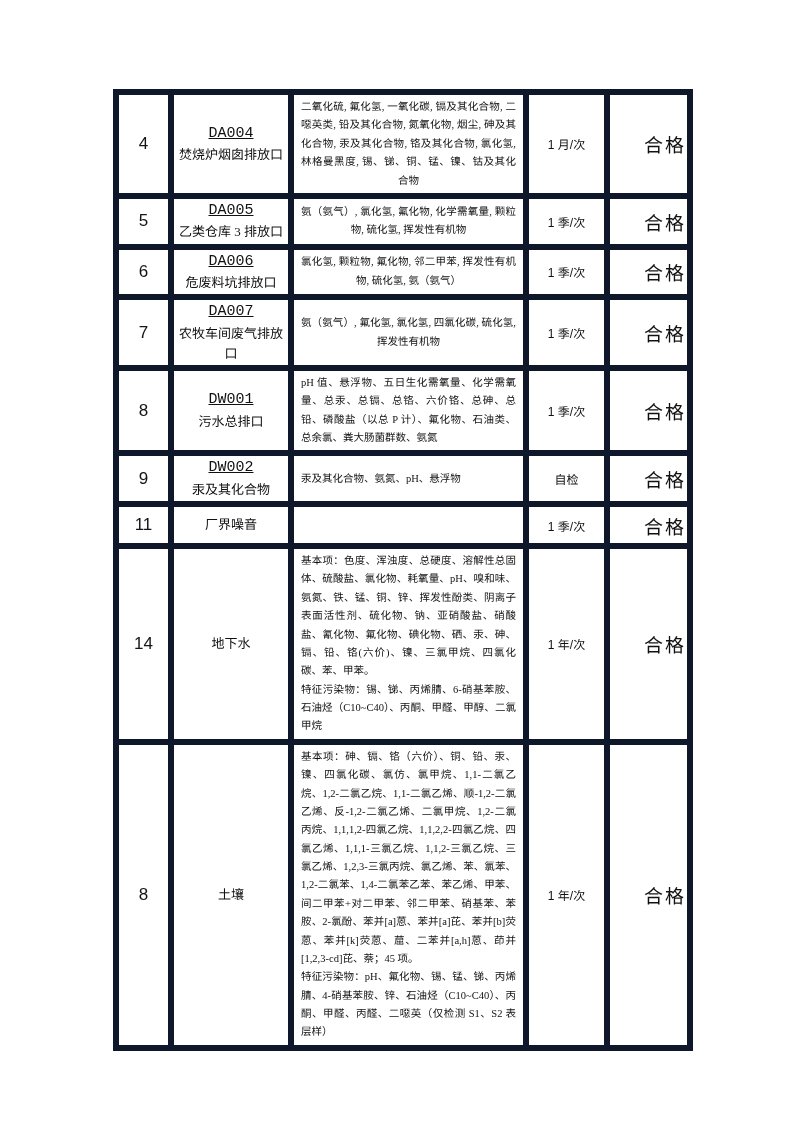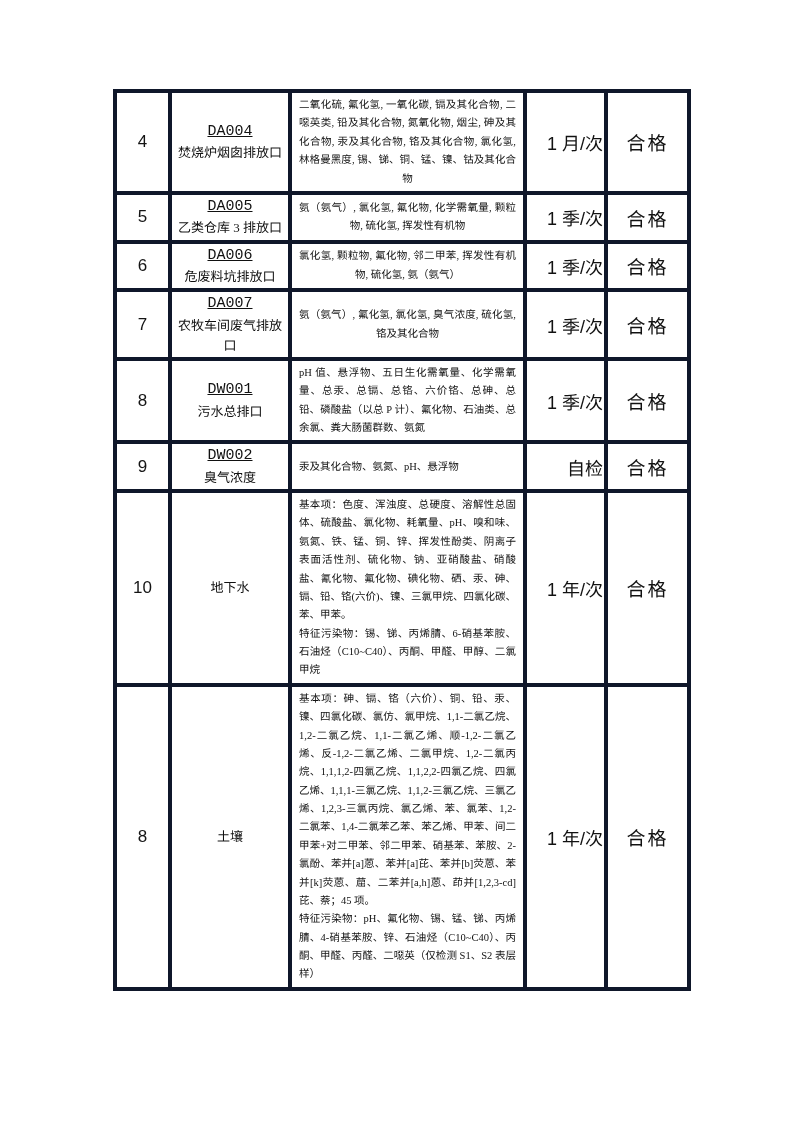--- a/index.html
+++ b/index.html
@@ -18,21 +18,21 @@
   }
   table.mon {
     position: absolute;
     left: 113px;
     top: 89px;
     width: 574px;
     border-collapse: collapse;
     table-layout: fixed;
   }
   table.mon td {
-    border: 4px solid #0f172a;
+    border: 6px solid #0f172a;
     vertical-align: middle;
     overflow: hidden;
   }
   .c-no {
     text-align: center;
     font-family: "Liberation Sans", "DejaVu Sans", sans-serif;
     font-size: 17px;
     color: #141414;
   }
   .c-point {
@@ -56,27 +56,27 @@
   }
   .c-items p {
     margin: 0;
     text-align: justify;
     text-justify: inter-character;
   }
   .c-items.center-last p {
     text-align-last: center;
   }
   .c-freq {
+    text-align: center;
+    font-family: "Liberation Sans", "DejaVu Sans", sans-serif;
+    font-size: 12px;
+    white-space: nowrap;
+  }
+  .c-result {
     text-align: right;
-    font-family: "Liberation Sans", "DejaVu Sans", sans-serif;
-    font-size: 18px;
-    white-space: nowrap;
-  }
-  .c-result {
-    text-align: center;
     font-size: 19px;
     letter-spacing: 2px;
   }
 </style>
 </head>
 <body>
 
 <div class="page">
   <table class="mon">
     <colgroup>
@@ -123,51 +123,61 @@
     <td class="c-freq">1 季/次</td>
     <td class="c-result">合格</td>
   </tr>
         <tr style="height: 58px;">
     <td class="c-no">7</td>
     <td class="c-point">
       <div class="code">DA007</div>
       <div class="pname">农牧车间废气排放口</div>
     </td>
     <td class="c-items center-last">
-            <p>氨（氨气）, 氟化氢, 氯化氢, 臭气浓度, 硫化氢, 铬及其化合物</p>
+            <p>氨（氨气）, 氟化氢, 氯化氢, 四氯化碳, 硫化氢, 挥发性有机物</p>
           </td>
     <td class="c-freq">1 季/次</td>
     <td class="c-result">合格</td>
   </tr>
         <tr style="height: 67px;">
     <td class="c-no">8</td>
     <td class="c-point">
       <div class="code">DW001</div>
       <div class="pname">污水总排口</div>
     </td>
     <td class="c-items">
             <p>pH 值、悬浮物、五日生化需氧量、化学需氧量、总汞、总镉、总铬、六价铬、总砷、总铅、磷酸盐（以总 P 计）、氟化物、石油类、总余氯、粪大肠菌群数、氨氮</p>
           </td>
     <td class="c-freq">1 季/次</td>
     <td class="c-result">合格</td>
   </tr>
         <tr style="height: 37px;">
     <td class="c-no">9</td>
     <td class="c-point">
       <div class="code">DW002</div>
-      <div class="pname">臭气浓度</div>
+      <div class="pname">汞及其化合物</div>
     </td>
     <td class="c-items">
             <p>汞及其化合物、氨氮、pH、悬浮物</p>
           </td>
     <td class="c-freq">自检</td>
     <td class="c-result">合格</td>
   </tr>
+        <tr style="height: 42px;">
+    <td class="c-no">11</td>
+    <td class="c-point">
+
+      <div class="pname">厂界噪音</div>
+    </td>
+    <td class="c-items"></td>
+    <td class="c-freq">1 季/次</td>
+    <td class="c-result">合格</td>
+  </tr>
         <tr style="height: 170px;">
-    <td class="c-no">10</td>
+    <td class="c-no">14</td>
     <td class="c-point">
 
       <div class="pname">地下水</div>
     </td>
     <td class="c-items">
             <p>基本项：色度、浑浊度、总硬度、溶解性总固体、硫酸盐、氯化物、耗氧量、pH、嗅和味、氨氮、铁、锰、铜、锌、挥发性酚类、阴离子表面活性剂、硫化物、钠、亚硝酸盐、硝酸盐、氰化物、氟化物、碘化物、硒、汞、砷、镉、铅、铬(六价)、镍、三氯甲烷、四氯化碳、苯、甲苯。</p>
             <p>特征污染物：锡、锑、丙烯腈、6-硝基苯胺、石油烃（C10~C40）、丙酮、甲醛、甲醇、二氯甲烷</p>
           </td>
     <td class="c-freq">1 年/次</td>
     <td class="c-result">合格</td>

